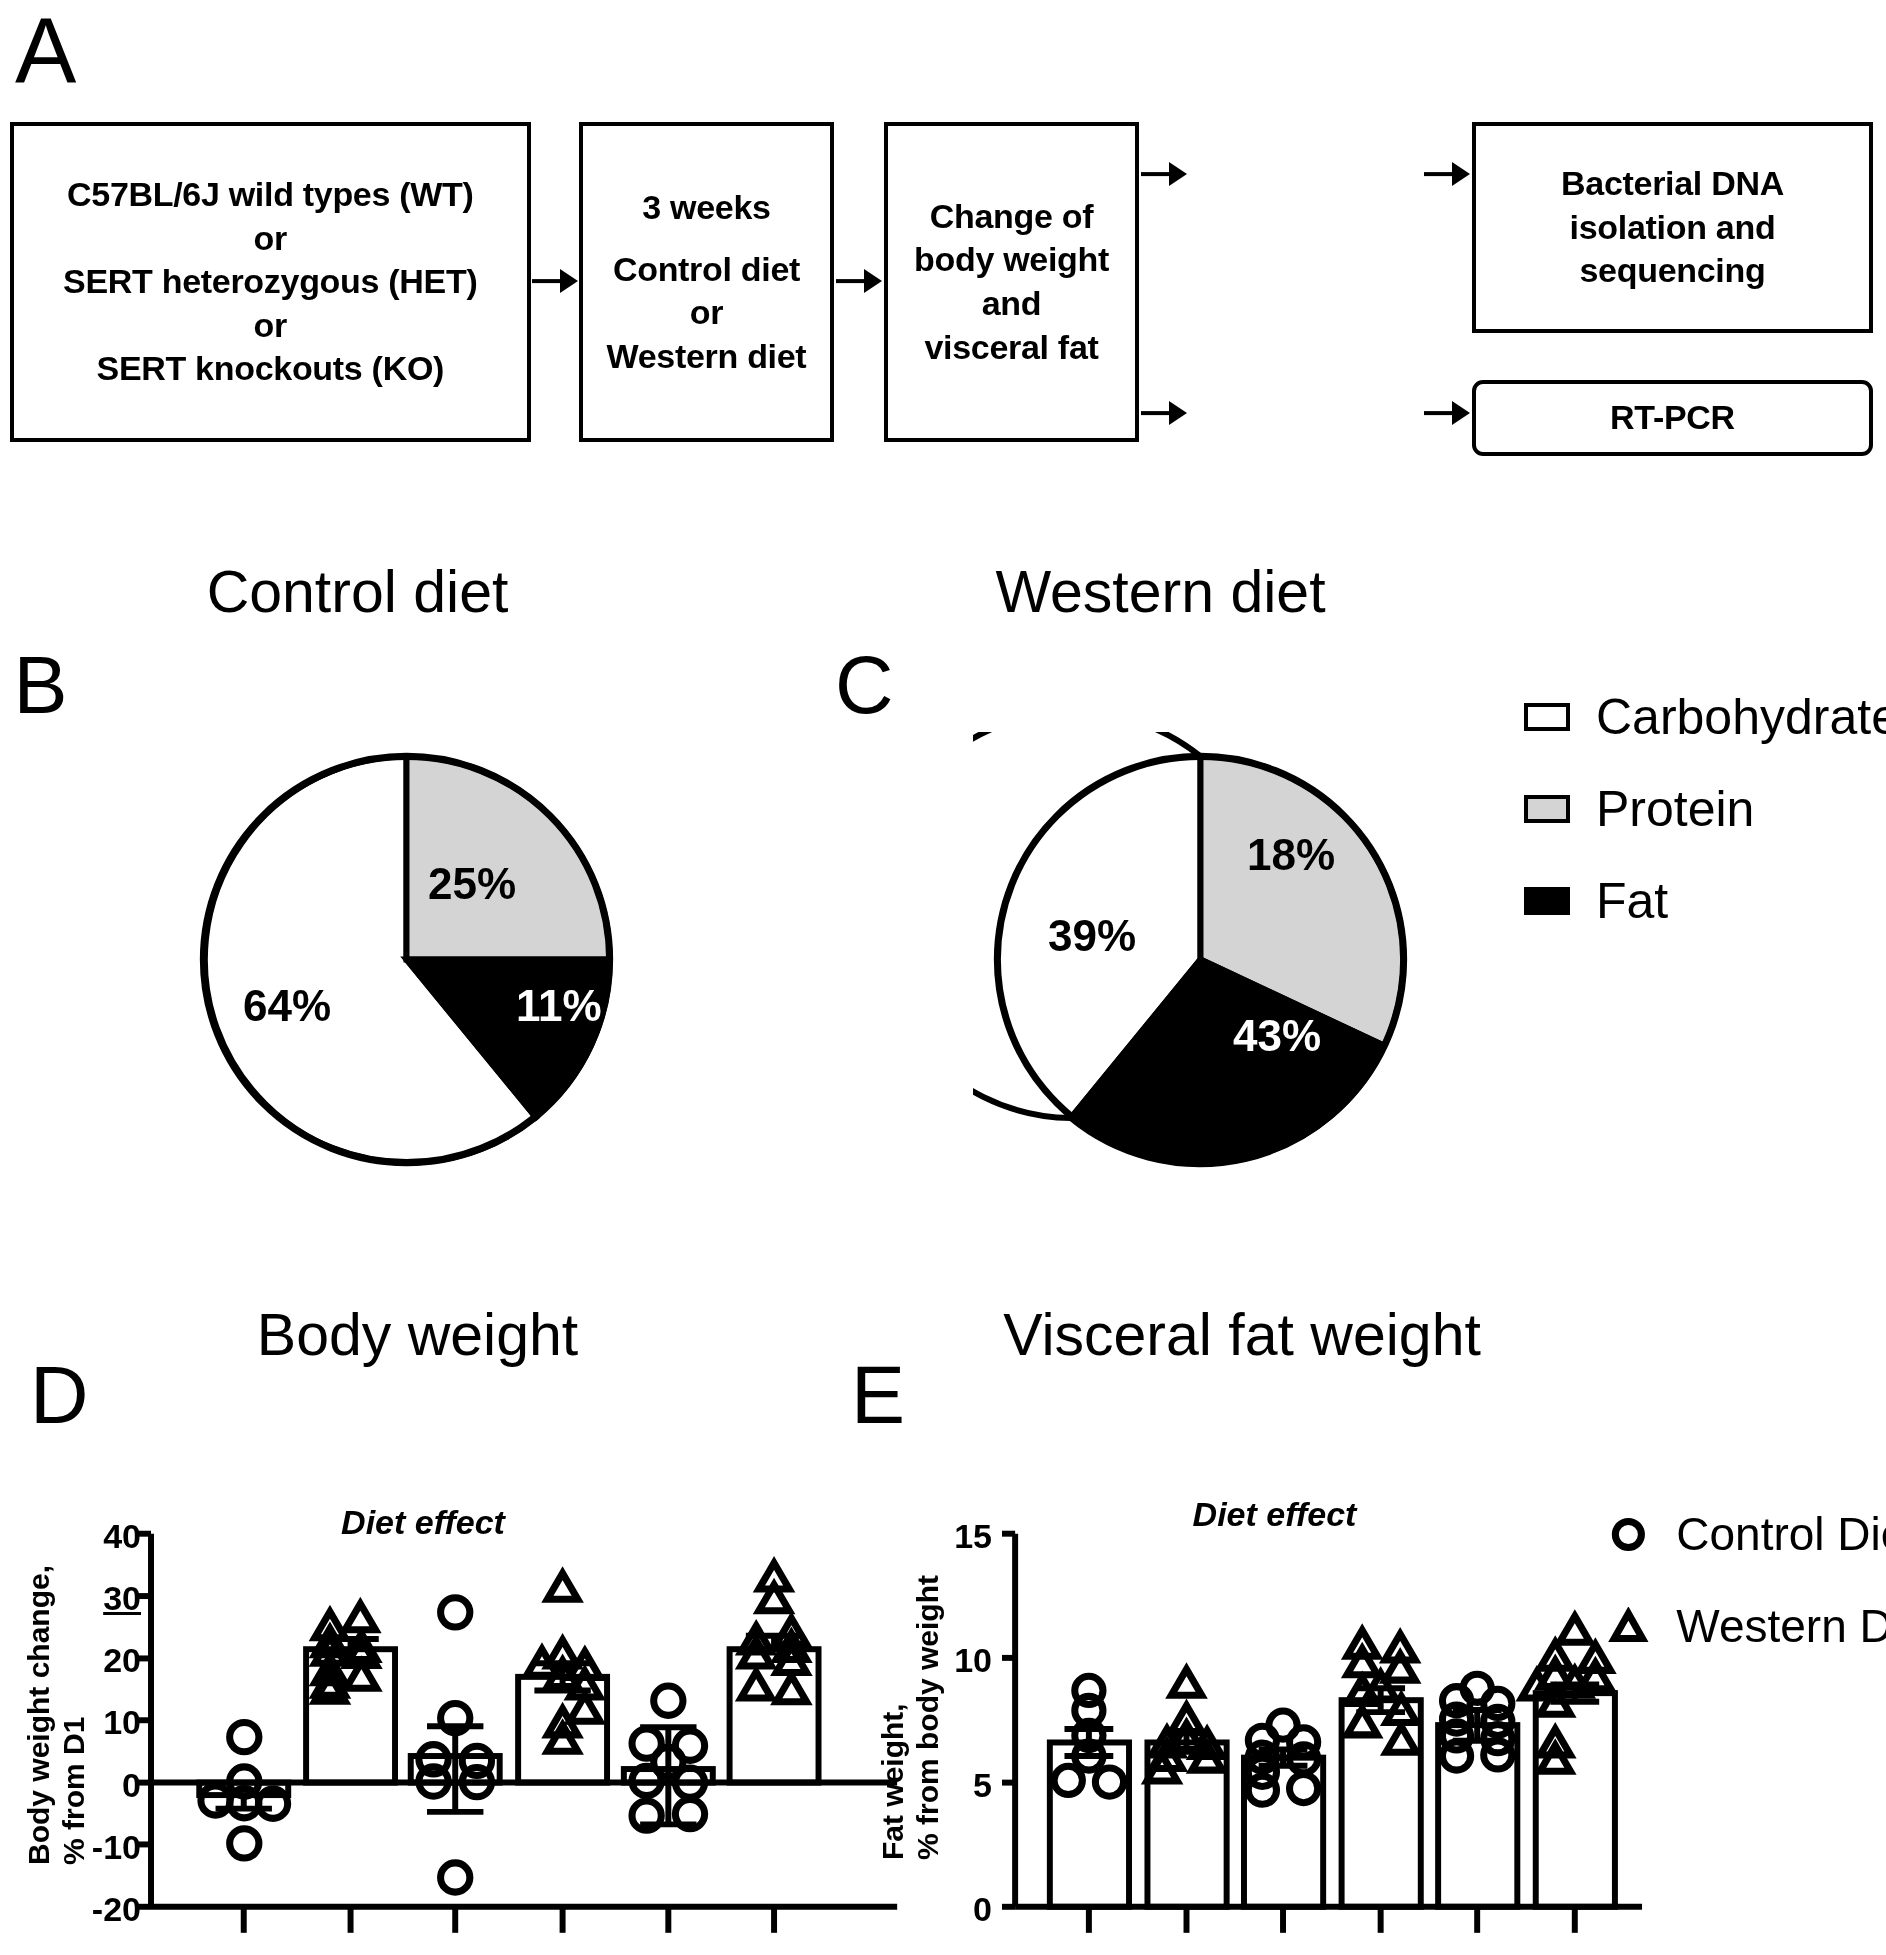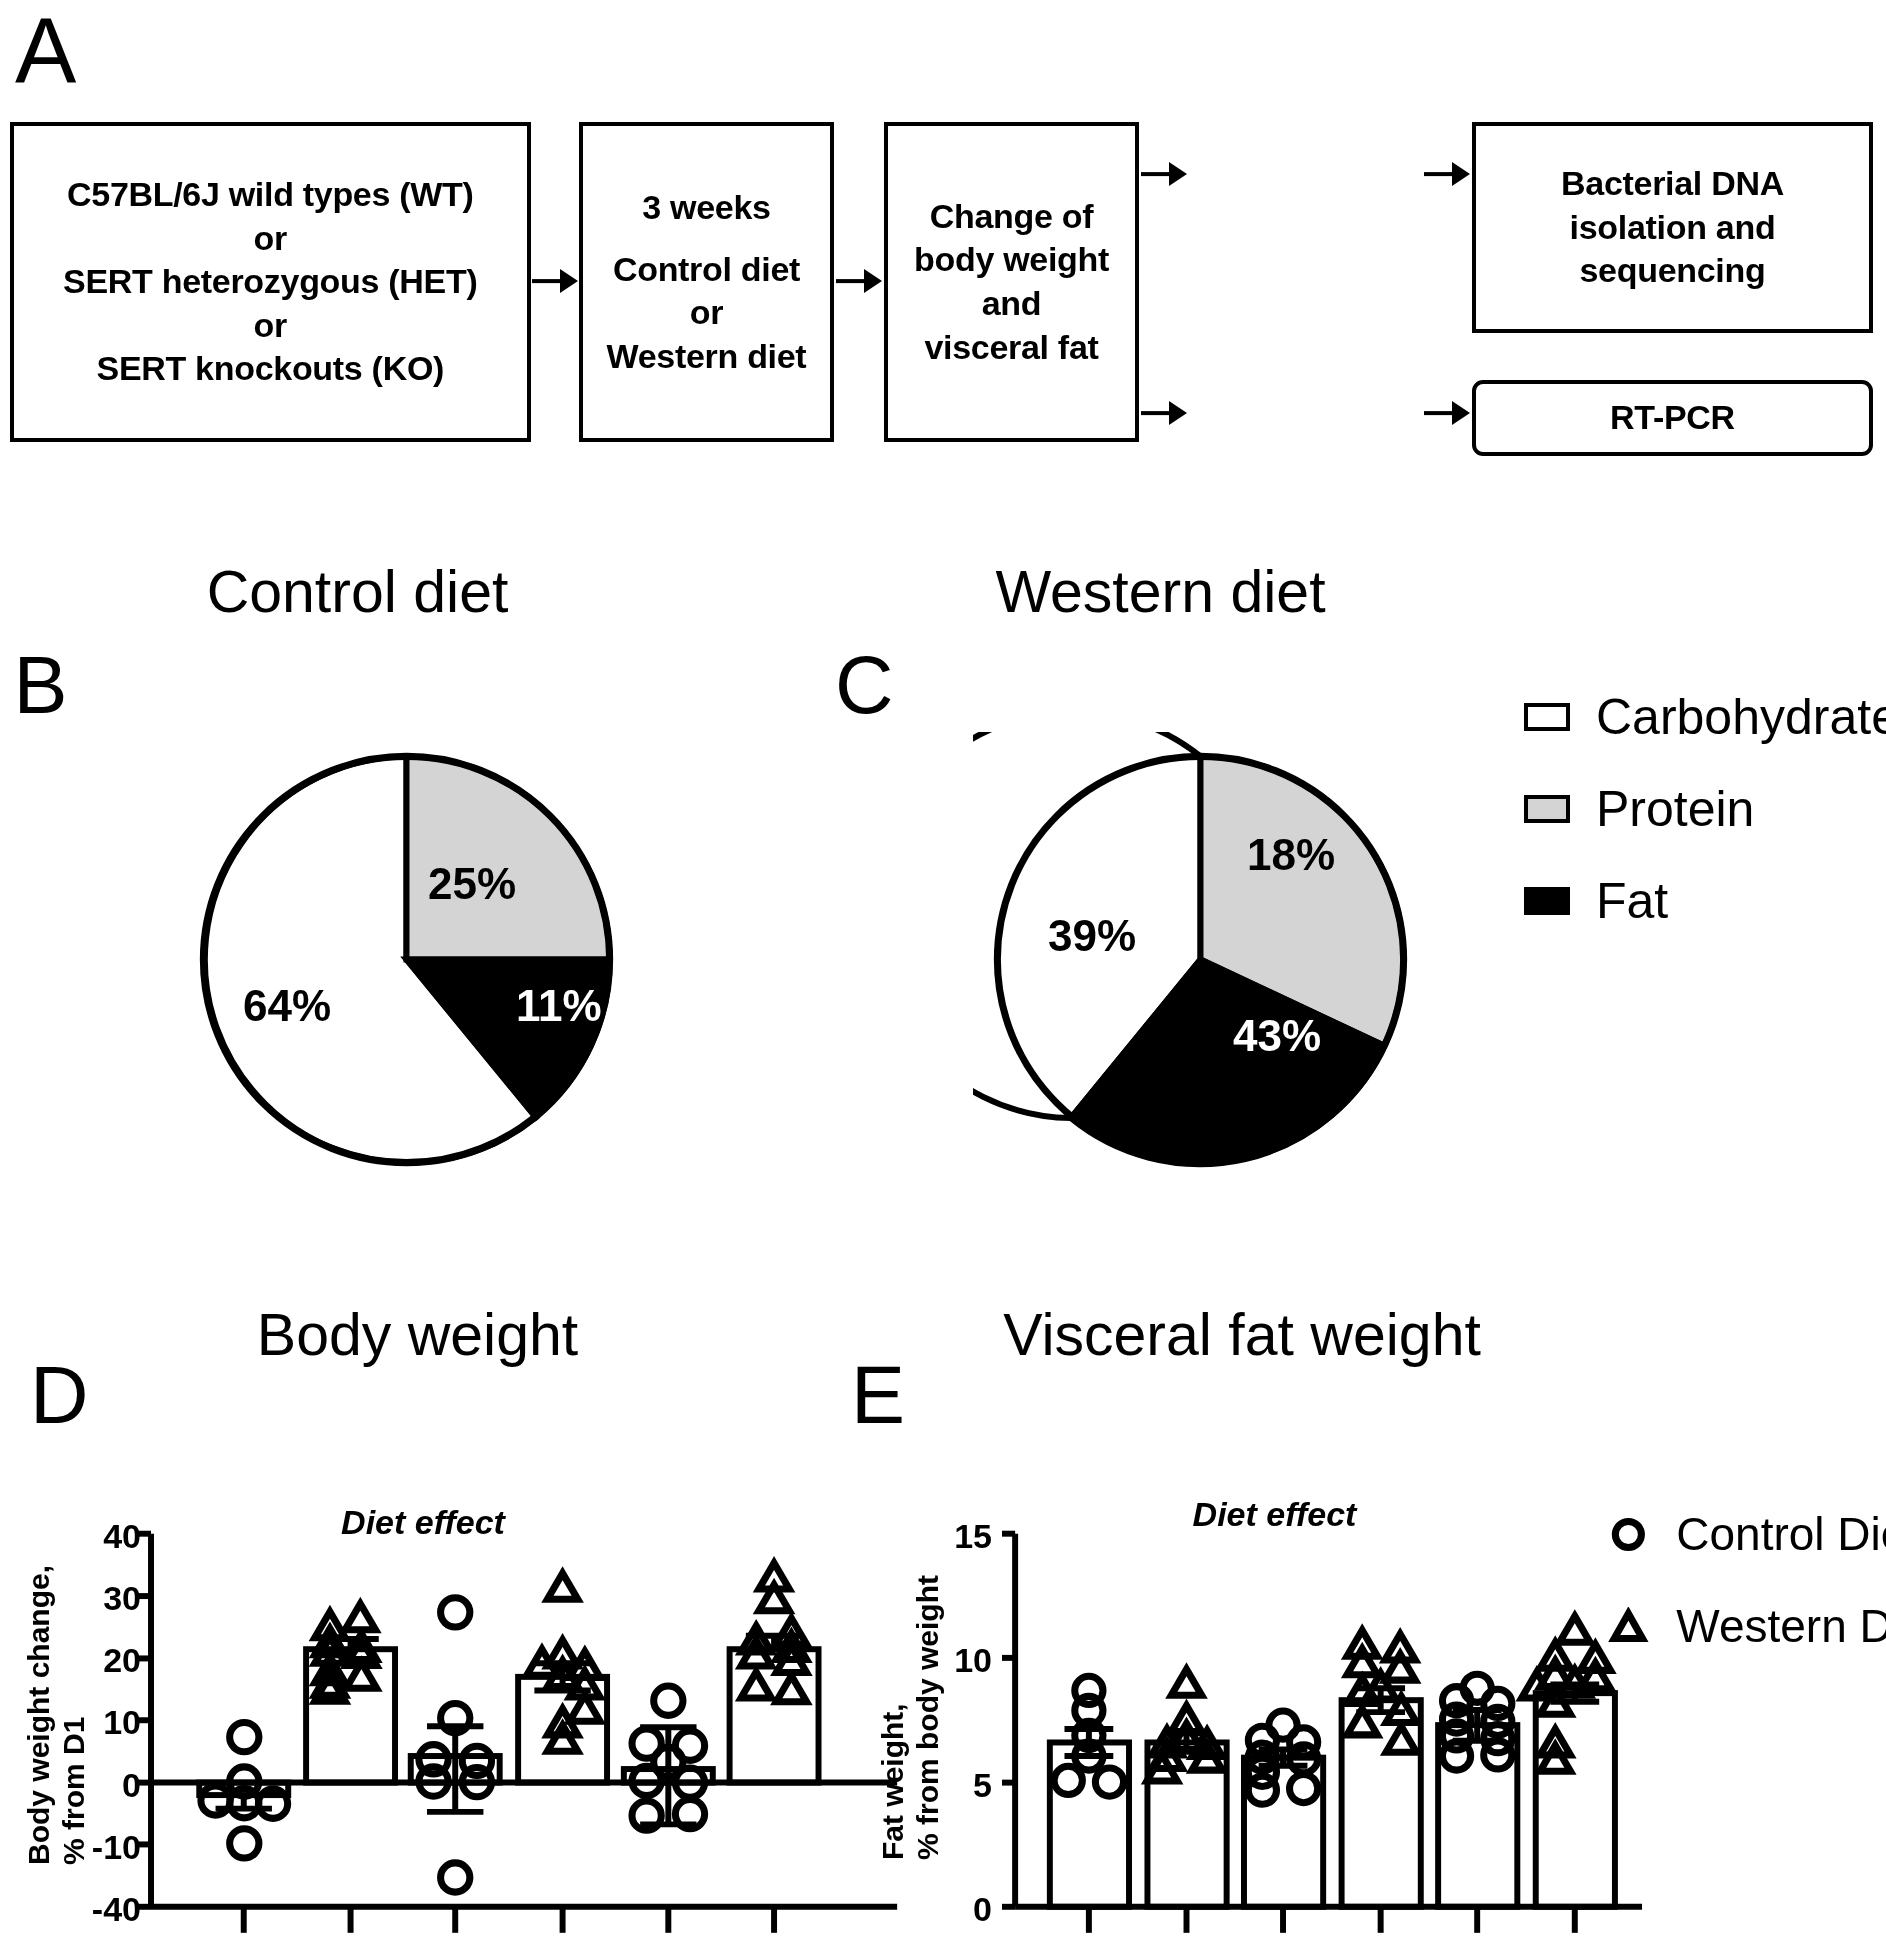--- a/index.html
+++ b/index.html
@@ -186,26 +186,26 @@
   <div class="panel-letter" style="left:851px;top:54px;">E</div>
 
   <div class="effect-note" style="left:282px;top:200px;width:282px;">Diet effect</div>
 
   <div class="axis-title" style="left:22px;top:564px;transform:rotate(-90deg);">
     <div>Body weight change,</div>
     <div>% from D1</div>
   </div>
 
   <div class="tick-label" style="left:76px;top:216px;width:65px;">40</div>
-  <div class="tick-label" style="left:76px;top:278px;width:65px;">30</div>
+  <div class="tick-label" style="left:76px;top:278px;width:65px;text-decoration:underline;">30</div>
   <div class="tick-label" style="left:76px;top:340px;width:65px;">20</div>
   <div class="tick-label" style="left:76px;top:402px;width:65px;">10</div>
   <div class="tick-label" style="left:76px;top:465px;width:65px;">0</div>
   <div class="tick-label" style="left:60px;top:527px;width:81px;">-10</div>
-  <div class="tick-label" style="left:60px;top:589px;width:81px;">-40</div>
+  <div class="tick-label" style="left:60px;top:589px;width:81px;">-20</div>
 
   <svg width="770" height="423" style="position:absolute;left:138px;top:211px;" viewBox="0 0 1420 780">
 
     <line x1="24" y1="40" x2="24" y2="728" stroke="#000" stroke-width="11"></line>
 
     <line x1="-14" y1="40" x2="24" y2="40" stroke="#000" stroke-width="11"></line>
     <line x1="-14" y1="155" x2="24" y2="155" stroke="#000" stroke-width="11"></line>
     <line x1="-14" y1="270" x2="24" y2="270" stroke="#000" stroke-width="11"></line>
     <line x1="-14" y1="384" x2="24" y2="384" stroke="#000" stroke-width="11"></line>
     <line x1="-14" y1="499" x2="24" y2="499" stroke="#000" stroke-width="11"></line>

